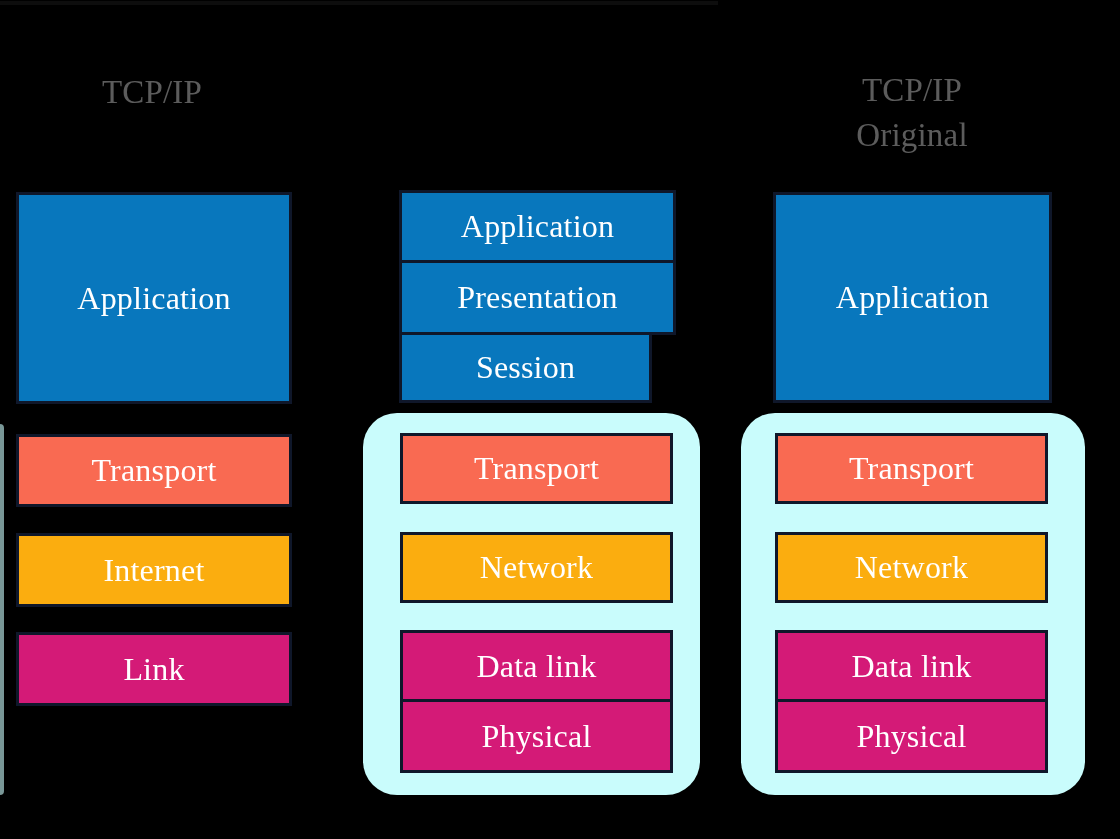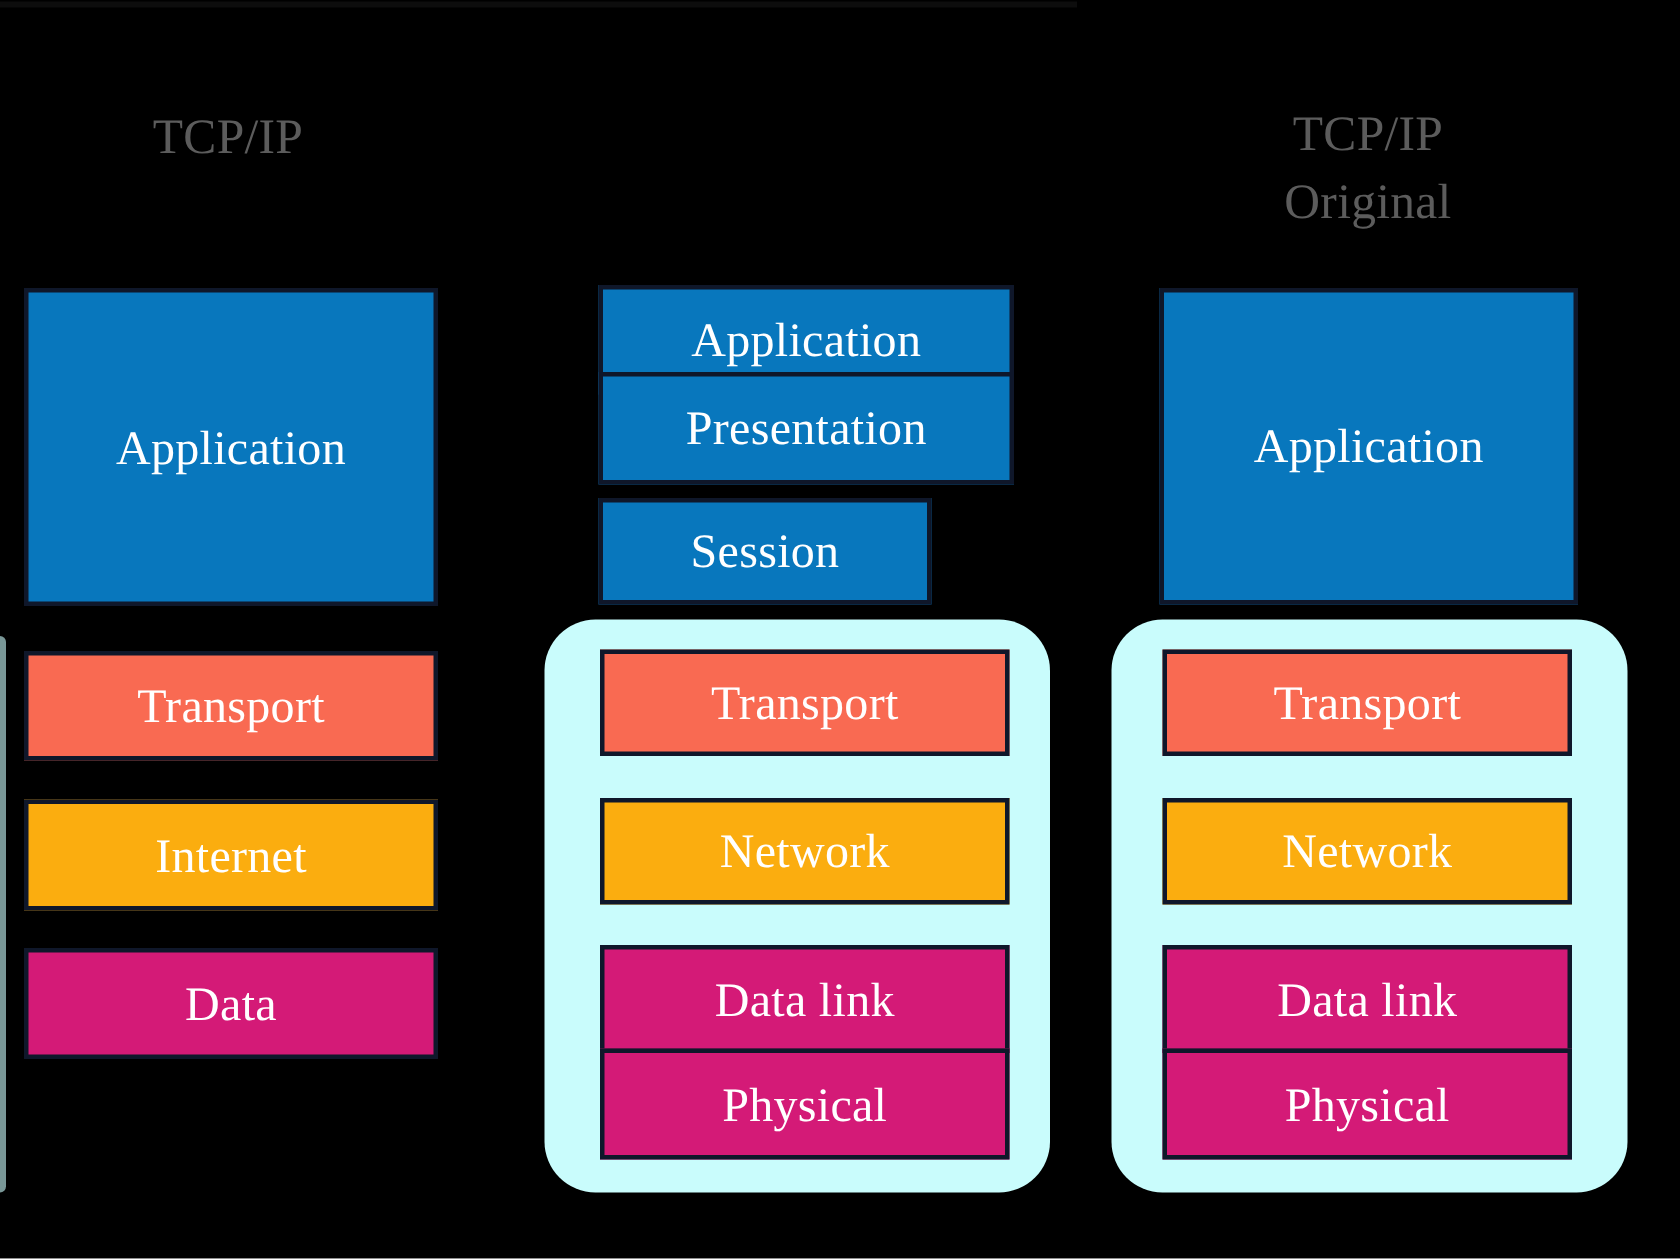--- a/index.html
+++ b/index.html
@@ -54,31 +54,31 @@
   <div class="box blue" style="left:16px;top:192px;width:276px;height:212px;">
     <span>Application</span>
   </div>
   <div class="box coral" style="left:16px;top:434px;width:276px;height:73px;">
     <span>Transport</span>
   </div>
   <div class="box amber" style="left:16px;top:533px;width:276px;height:74px;">
     <span>Internet</span>
   </div>
   <div class="box magenta" style="left:16px;top:632px;width:276px;height:74px;">
-    <span>Data</span>
+    <span>Link</span>
   </div>
 
 
   <div class="box blue" style="left:399px;top:190px;width:277px;height:73px;">
     <span>Application</span>
   </div>
-  <div class="box blue" style="left:399px;top:248px;width:277px;height:75px;">
+  <div class="box blue" style="left:399px;top:260px;width:277px;height:75px;">
     <span>Presentation</span>
   </div>
-  <div class="box blue" style="left:399px;top:332px;width:222px;height:71px;">
+  <div class="box blue" style="left:399px;top:332px;width:253px;height:71px;">
     <span>Session</span>
   </div>
 
   <div class="cyanbg" style="left:363px;top:413px;width:337px;height:382px;"></div>
 
   <div class="box coral" style="left:400px;top:433px;width:273px;height:71px;">
     <span>Transport</span>
   </div>
   <div class="box amber" style="left:400px;top:532px;width:273px;height:71px;">
     <span>Network</span>

